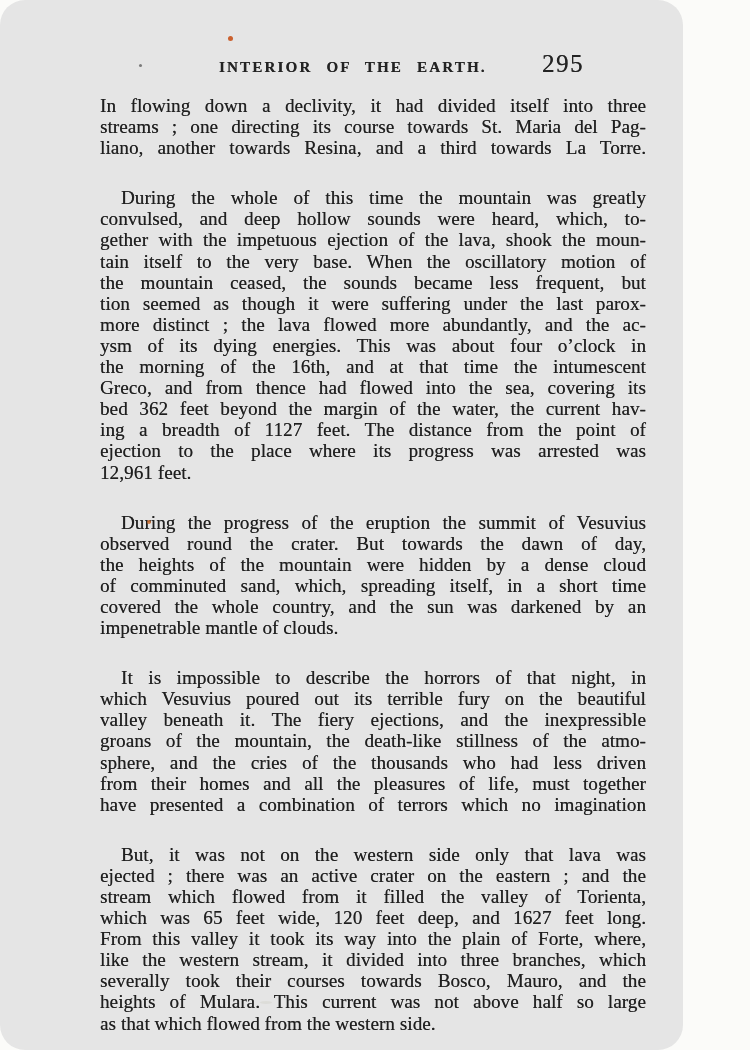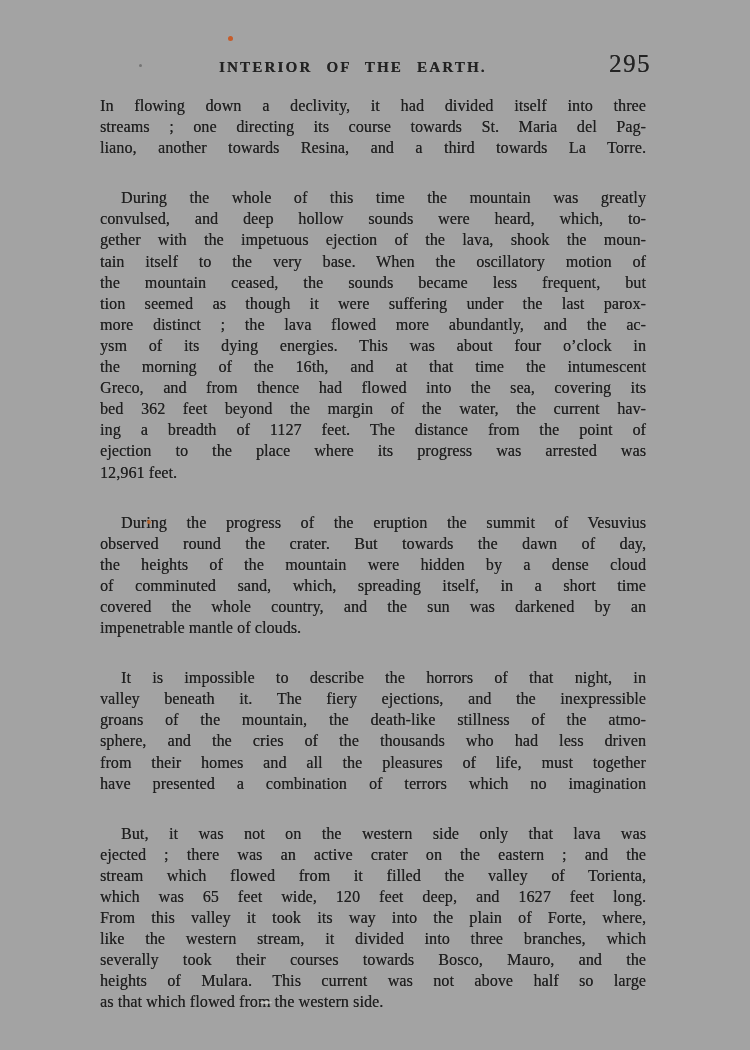--- a/index.html
+++ b/index.html
@@ -1,23 +1,24 @@
 <!DOCTYPE html>
 <html><head>
 <meta charset="utf-8">
 <style>
   html, body { margin: 0; padding: 0; background: #fbfbf9; }
   .page {
     position: relative;
-    width: 750px;
+    width: 683px;
     height: 1050px;
-    background: #a3a3a3;
+    background: #e5e5e5;
     overflow: hidden;
     font-family: "Liberation Serif", "DejaVu Serif", serif;
     color: #1f1f1f;
+    border-radius: 25px;
   }
   .running-header-title {
     position: absolute;
     left: 219px;
     top: 59px;
     font-size: 15px;
     font-weight: 700;
     letter-spacing: 2.2px;
     word-spacing: 8px;
     color: #232323;
@@ -31,21 +32,21 @@
     font-size: 25px;
     letter-spacing: 1.5px;
     color: #232323;
     text-shadow: 0.2px 0 0 rgba(25,25,25,0.7);
   }
   .text-block {
     position: absolute;
     left: 100px;
     top: 95px;
     width: 546px;
-    font-size: 16px;
+    font-size: 19px;
     line-height: 21.1px;
     letter-spacing: 0.1px;
     text-shadow: 0.25px 0 0 rgba(25,25,25,0.72);
   }
   .line {
     text-align: justify;
     text-align-last: justify;
   }
   .line.para-end { text-align-last: left; }
   .line.indent { text-indent: 21px; margin-top: 29px; }
@@ -82,20 +83,21 @@
       <div class="line">ing a breadth of 1127 feet. The distance from the point of</div>
       <div class="line">ejection to the place where its progress was arrested was</div>
       <div class="line para-end">12,961 feet.</div>
       <div class="line indent">During the progress of the eruption the summit of Vesuvius</div>
       <div class="line">observed round the crater. But towards the dawn of day,</div>
       <div class="line">the heights of the mountain were hidden by a dense cloud</div>
       <div class="line">of comminuted sand, which, spreading itself, in a short time</div>
       <div class="line">covered the whole country, and the sun was darkened by an</div>
       <div class="line para-end">impenetrable mantle of clouds.</div>
       <div class="line indent">It is impossible to describe the horrors of that night, in</div>
+      <div class="line">which Vesuvius poured out its terrible fury on the beautiful</div>
       <div class="line">valley beneath it. The fiery ejections, and the inexpressible</div>
       <div class="line">groans of the mountain, the death-like stillness of the atmo-</div>
       <div class="line">sphere, and the cries of the thousands who had less driven</div>
       <div class="line">from their homes and all the pleasures of life, must together</div>
       <div class="line">have presented a combination of terrors which no imagination</div>
       <div class="line indent">But, it was not on the western side only that lava was</div>
       <div class="line">ejected ; there was an active crater on the eastern ; and the</div>
       <div class="line">stream which flowed from it filled the valley of Torienta,</div>
       <div class="line">which was 65 feet wide, 120 feet deep, and 1627 feet long.</div>
       <div class="line">From this valley it took its way into the plain of Forte, where,</div>

